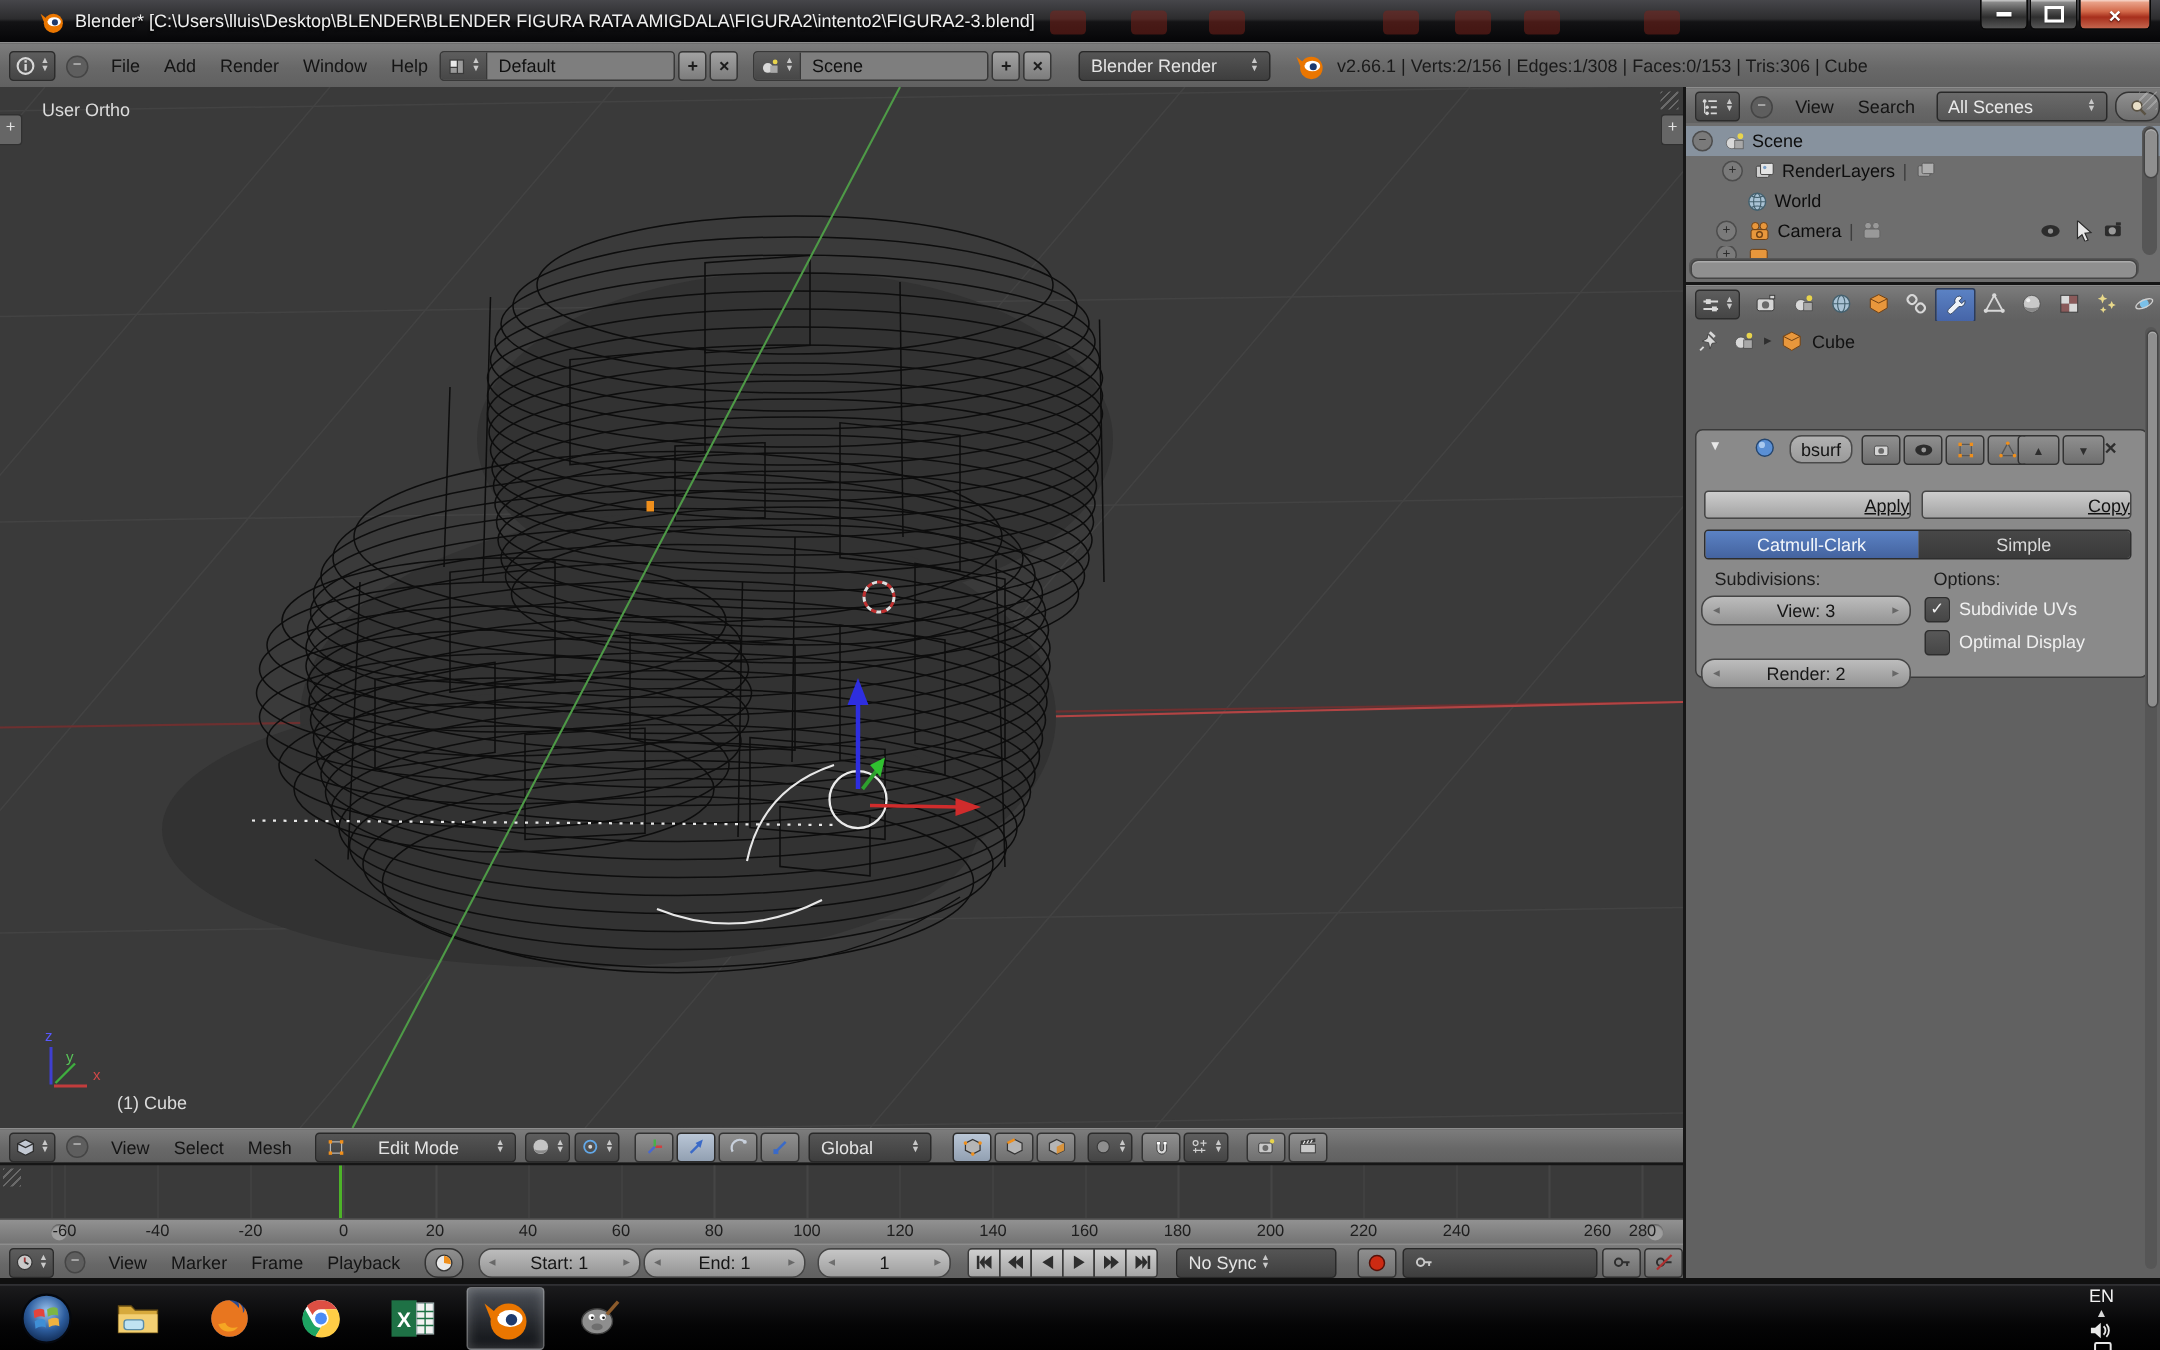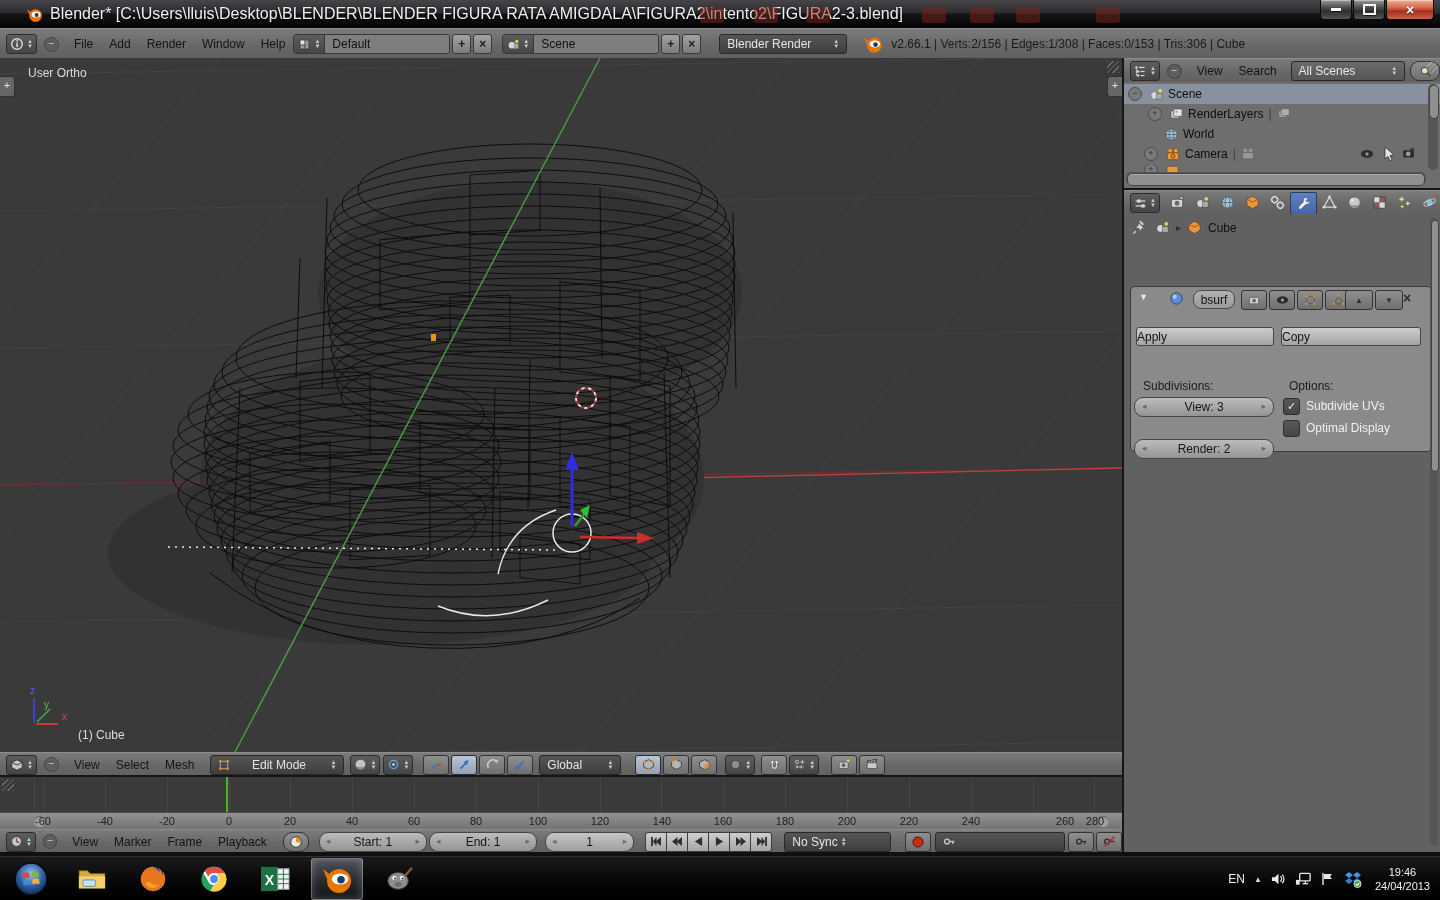--- a/index.html
+++ b/index.html
@@ -3,21 +3,21 @@
 <meta charset="utf-8">
 <style>
   html,body{margin:0;padding:0;background:#000;}
   #root{position:relative;width:1440px;height:900px;overflow:hidden;background:#3a3a3a;
         font-family:"Liberation Sans","DejaVu Sans",sans-serif;font-size:12px;color:#141414;}
   .abs{position:absolute;}
   
   .titlebar{left:0;top:0;width:1440px;height:28px;
     background:linear-gradient(#46464a 0%,#2c2c2e 45%,#131315 52%,#050507 100%);
     border-bottom:1px solid #000;display:flex;align-items:center;color:#f0f0f0;}
-  .title-text{margin-left:8px;font-size:16px;text-shadow:0 1px 2px #000;white-space:nowrap;}
+  .title-text{margin-left:8px;font-size:12px;text-shadow:0 1px 2px #000;white-space:nowrap;}
   .ghost{position:absolute;top:7px;width:24px;height:16px;border-radius:3px;background:#7d221a;opacity:.5;}
   .win-controls{position:absolute;top:0;right:6px;display:flex;}
   .win-btn{width:30px;height:19px;margin-left:1px;border:1px solid #0a0a0a;border-top:none;
     border-radius:0 0 4px 4px;display:flex;align-items:center;justify-content:center;
     background:linear-gradient(#9a9a9a,#4c4c4c 40%,#2e2e2e 60%,#565656);
     box-shadow:inset 0 1px 0 rgba(255,255,255,.4);}
   .win-btn.close{width:46px;background:linear-gradient(#efaf97,#d2694a 40%,#a72f1c 60%,#c5664e);}
   .g-min{width:10px;height:3px;background:#fff;box-shadow:0 1px 1px rgba(0,0,0,.6);}
   .g-max{width:9px;height:7px;border:2px solid #fff;box-shadow:0 1px 1px rgba(0,0,0,.6);}
   .g-x{color:#fff;font-weight:bold;font-size:14px;line-height:14px;text-shadow:0 1px 1px #3a0500;}
@@ -38,21 +38,21 @@
     color:#1d1d1d;font-weight:bold;font-size:12px;}
   .ddark{display:flex;align-items:center;height:18px;padding:0 7px;
     background:linear-gradient(#555,#3e3e3e);border:1px solid #292929;border-radius:3px;color:#e4e4e4;}
   .tbtn{height:18px;min-width:20px;padding:0 2px;margin-left:2px;border:1px solid #333;border-radius:3px;
     background:linear-gradient(#8f8f8f,#6f6f6f);display:flex;align-items:center;justify-content:center;}
   .tbtn.pressed{background:linear-gradient(#b9c6d6,#92a0b2);border-color:#2c2c2c;}
   .stepper{position:relative;height:18px;border:1px solid #454545;border-radius:9px;color:#161616;
     background:linear-gradient(#bcbcbc,#949494);display:flex;align-items:center;justify-content:center;}
   .stepper .arr{position:absolute;top:3px;font-size:9px;color:rgba(0,0,0,.38);}
   .btnlight{border:1px solid #464646;border-radius:3px;color:#121212;
-    background:linear-gradient(#cdcdcd,#a3a3a3);display:flex;align-items:center;justify-content:flex-start;}
+    background:linear-gradient(#cdcdcd,#a3a3a3);display:flex;align-items:center;justify-content:flex-end;text-decoration:underline;}
   
   .vlabel{color:#dcdcdc;font-size:12px;}
   .plus-tab{width:14px;height:19px;background:#666;border:1px solid #303030;color:#e2e2e2;
     font-size:11px;line-height:17px;text-align:center;}
   .grip{width:12px;height:12px;opacity:.8;
     background:repeating-linear-gradient(135deg,rgba(230,230,230,.35) 0 1px,transparent 1px 4px);}
   
   .tl-canvas{background:#3a3a3a;
     background-image:repeating-linear-gradient(to right,#454545 0 1px,transparent 1px 61.85px);
     background-position:43px 0;}
@@ -75,21 +75,21 @@
   .wlabel{position:absolute;font-size:12px;color:#f0f0f0;}
   .chk{position:absolute;width:15px;height:15px;border:1px solid #2e2e2e;border-radius:3px;
     background:linear-gradient(#585858,#464646);color:#f2f2f2;font-size:11px;line-height:14px;text-align:center;}
   .scrolltrack{background:#565656;border-radius:5px;}
   .scrollpill{background:#8f8f8f;border:1px solid #444;border-radius:5px;box-shadow:inset 0 1px 0 rgba(255,255,255,.25);}
   
   .taskbar{left:0;top:856px;width:1440px;height:44px;background:linear-gradient(#1b1b1d,#050506 60%,#000);border-top:1px solid #2f2f33;display:flex;align-items:center;}
   .tb-btn{width:50px;height:40px;margin-left:11px;display:flex;align-items:center;justify-content:center;border-radius:3px;}
   .tb-btn.active{background:linear-gradient(rgba(210,225,245,.28),rgba(150,170,200,.10));
     border:1px solid rgba(255,255,255,.35);box-shadow:inset 0 0 8px rgba(255,255,255,.25);}
-  .tray{position:absolute;right:0;top:0;height:44px;display:flex;align-items:center;color:#f2f2f2;}
+  .tray{position:absolute;right:0;top:0;height:44px;display:flex;align-items:center;color:#f2f2f2;flex-direction:column;}
   .tray .titem{margin-right:9px;display:flex;align-items:center;justify-content:center;}
   .clock{text-align:center;font-size:11px;line-height:14px;margin-right:10px;margin-left:4px;}
 </style>
 </head>
 <body>
 
 <div id="root">
 
   <div class="abs titlebar">
     <svg class="abs" style="left:26px;top:6px" width="17" height="17" viewBox="0 0 16 16">
@@ -838,20 +838,28 @@
         </div>
         <span class="abs" style="left:272px;top:3px;font-size:14px;font-weight:bold;color:#2e2e2e">×</span>
 
         <div class="btnlight abs" style="left:5px;top:40px;width:136px;height:17px">
           <span>Apply</span>
         </div>
         <div class="btnlight abs" style="left:150px;top:40px;width:138px;height:17px">
           <span>Copy</span>
         </div>
 
+        <div class="abs" style="left:5px;top:66px;width:283px;height:18px;border:1px solid #2e2e2e;border-radius:3px;overflow:hidden;display:flex">
+          <div style="flex:1;background:linear-gradient(#5b82c4,#44639f);color:#f2f6fa;display:flex;align-items:center;justify-content:center">
+            <span>Catmull-Clark</span>
+          </div>
+          <div style="flex:1;background:linear-gradient(#474747,#3a3a3a);color:#d8d8d8;display:flex;align-items:center;justify-content:center">
+            <span>Simple</span>
+          </div>
+        </div>
 
         <span class="plabel" style="left:12px;top:92px">Subdivisions:</span>
         <span class="plabel" style="left:158px;top:92px">Options:</span>
 
         <div class="stepper abs" style="left:3px;top:110px;width:138px">
           <span class="arr" style="left:7px">◂</span>
           <span>View: 3</span>
           <span class="arr" style="right:7px">▸</span>
         </div>
         <div class="stepper abs" style="left:3px;top:132px;width:138px">

